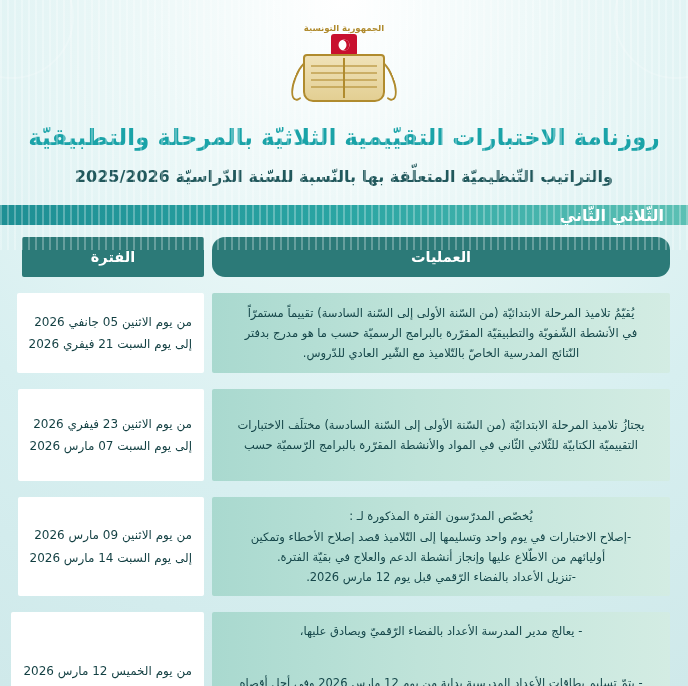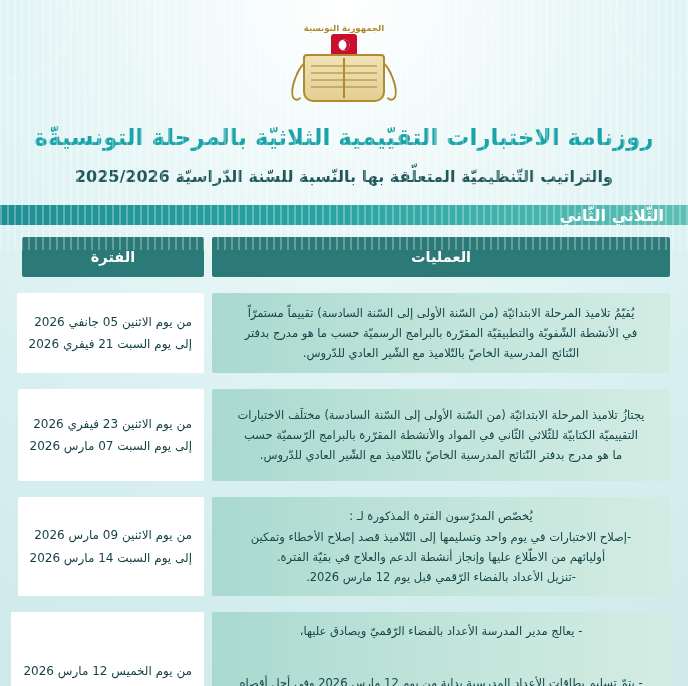--- a/index.html
+++ b/index.html
@@ -172,21 +172,21 @@
   }
   .th {
     background: #2c7a78;
     color: #fff;
     font-size: 14.5px;
     font-weight: bold;
     text-align: center;
     padding: 12px 0;
     border-radius: 2px;
   }
-  .th.ops { flex: 0 0 458px; }
+  .th.ops { flex: 0 0 458px; border-radius: 13px; }
   .th.period { flex: 0 0 182px; }
 
   .trow {
     display: flex;
     gap: 8px;
     margin-top: 16px;
   }
   .cell {
     border-radius: 2px;
     box-sizing: border-box;
@@ -232,21 +232,21 @@
     <div class="emblem-top-text">الجمهورية التونسية</div>
     <div class="emblem-art">
       <div class="emblem-flag"></div>
       <div class="emblem-leaf-l"></div>
       <div class="emblem-leaf-r"></div>
       <div class="emblem-book"></div>
     </div>
   </div>
 
   <h1 class="title-main">
-    <span>روزنامة الاختبارات التقيّيمية الثلاثيّة بالمرحلة التونسيةّة</span>
+    <span>روزنامة الاختبارات التقيّيمية الثلاثيّة بالمرحلة والتطبيقيّة</span>
   </h1>
   <h2 class="title-sub">
     <span>والتراتيب التّنظيميّة المتعلّقة بها بالنّسبة للسّنة الدّراسيّة</span>
     <span>2025/2026</span>
   </h2>
 
   <div class="banner">
     <span class="banner-text">الثّلاثي الثّاني</span>
   </div>
 
@@ -265,21 +265,20 @@
       <div class="cell period">
         <span class="period-line">من يوم الاثنين 05 جانفي 2026</span>
         <span class="period-line">إلى يوم السبت 21 فيفري 2026</span>
       </div>
     </div>
 
     <div class="trow row-2">
       <div class="cell ops">
         <span class="ops-line">يجتازُ تلاميذ المرحلة الابتدائيّة (من السّنة الأولى إلى السّنة السادسة) مختلَف الاختبارات</span>
         <span class="ops-line">التقييميّة الكتابيّة للثّلاثي الثّاني في المواد والأنشطة المقرّرة بالبرامج الرّسميّة حسب</span>
-        <span class="ops-line">ما هو مدرج بدفتر النّتائج المدرسية الخاصّ بالتّلاميذ مع الشّير العادي للدّروس.</span>
       </div>
       <div class="cell period">
         <span class="period-line">من يوم الاثنين 23 فيفري 2026</span>
         <span class="period-line">إلى يوم السبت 07 مارس 2026</span>
       </div>
     </div>
 
     <div class="trow row-3">
       <div class="cell ops">
         <span class="ops-line">يُخصّص المدرّسون الفترة المذكورة لـ :</span>

